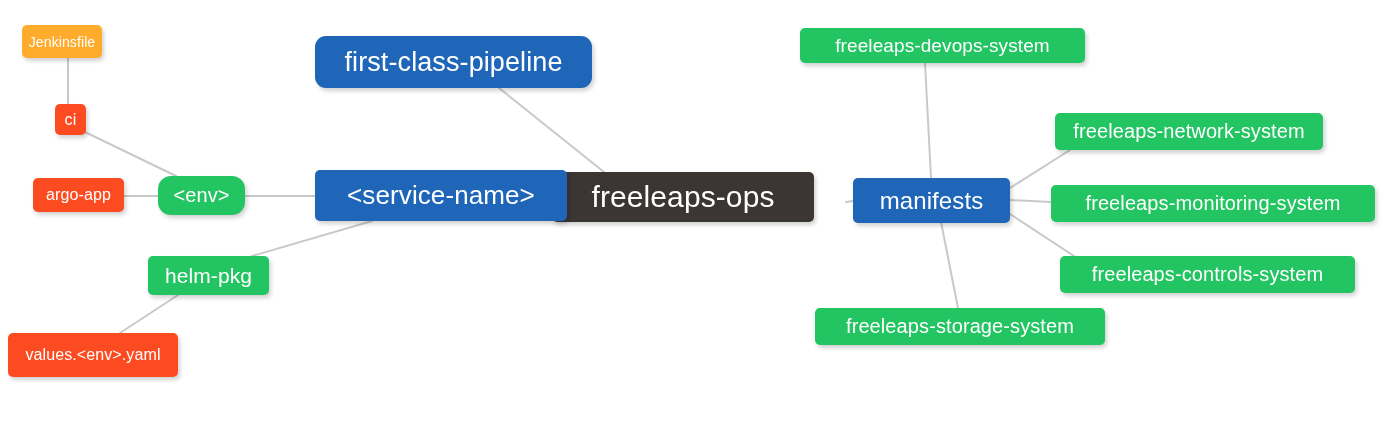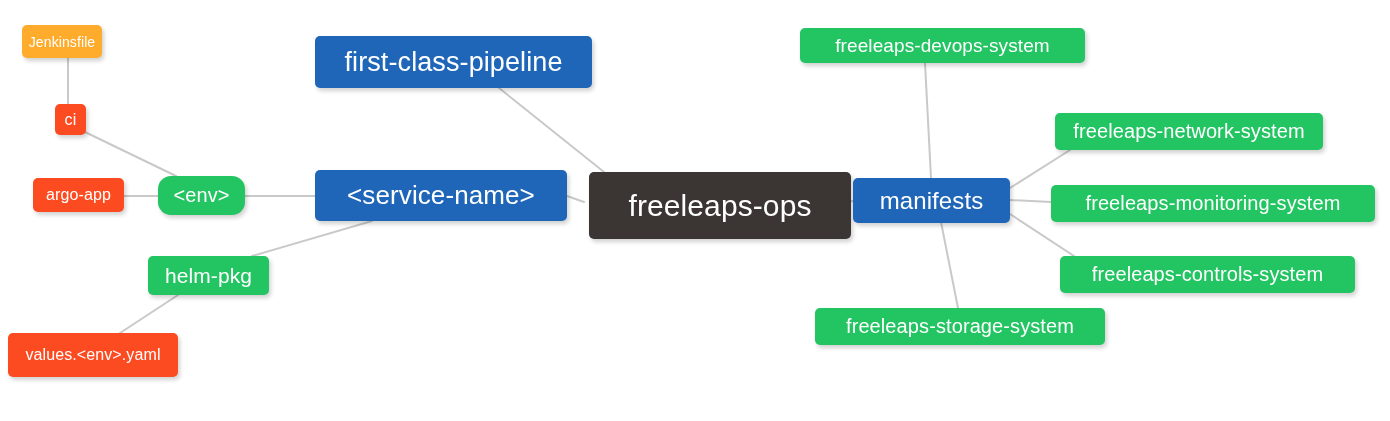--- a/index.html
+++ b/index.html
@@ -59,22 +59,22 @@
       <line x1="68" y1="104" x2="68" y2="58" stroke="#c9c9c9" stroke-width="2" stroke-linecap="round"></line>
       <line x1="372" y1="221" x2="252" y2="256" stroke="#c9c9c9" stroke-width="2" stroke-linecap="round"></line>
       <line x1="178" y1="295" x2="120" y2="333" stroke="#c9c9c9" stroke-width="2" stroke-linecap="round"></line>
       <line x1="931" y1="178" x2="925" y2="63" stroke="#c9c9c9" stroke-width="2" stroke-linecap="round"></line>
       <line x1="1010" y1="188" x2="1070" y2="150" stroke="#c9c9c9" stroke-width="2" stroke-linecap="round"></line>
       <line x1="1010" y1="200" x2="1051" y2="202" stroke="#c9c9c9" stroke-width="2" stroke-linecap="round"></line>
       <line x1="1010" y1="214" x2="1074" y2="256" stroke="#c9c9c9" stroke-width="2" stroke-linecap="round"></line>
       <line x1="941" y1="222" x2="958" y2="308" stroke="#c9c9c9" stroke-width="2" stroke-linecap="round"></line>
     </svg>
   <div id="node-layer">
-      <div class="node n-root" style="left: 589px; top: 172px; width: 262px; height: 67px; font-size: 30px;">freeleaps-ops</div>
-      <div class="node n-blue" style="left: 315px; top: 36px; width: 277px; height: 52px; font-size: 27px;">first-class-pipeline</div>
+      <div class="node n-root" style="left: 552px; top: 172px; width: 262px; height: 50px; font-size: 30px;">freeleaps-ops</div>
+      <div class="node n-blue" style="left: 315px; top: 36px; width: 277px; height: 52px; font-size: 27px; border-radius: 11px;">first-class-pipeline</div>
       <div class="node n-blue" style="left: 315px; top: 170px; width: 252px; height: 51px; font-size: 26px;">&lt;service-name&gt;</div>
       <div class="node n-blue" style="left: 853px; top: 178px; width: 157px; height: 45px; font-size: 24px;">manifests</div>
       <div class="node n-green" style="left: 158px; top: 176px; width: 87px; height: 39px; font-size: 20px; border-radius: 13px;">&lt;env&gt;</div>
       <div class="node n-green" style="left: 148px; top: 256px; width: 121px; height: 39px; font-size: 21px;">helm-pkg</div>
       <div class="node n-orange" style="left: 22px; top: 25px; width: 80px; height: 33px; font-size: 14px;">Jenkinsfile</div>
       <div class="node n-red" style="left: 55px; top: 104px; width: 31px; height: 31px; font-size: 16px;">ci</div>
       <div class="node n-red" style="left: 33px; top: 178px; width: 91px; height: 34px; font-size: 16px;">argo-app</div>
       <div class="node n-red" style="left: 8px; top: 333px; width: 170px; height: 44px; font-size: 16px;">values.&lt;env&gt;.yaml</div>
       <div class="node n-green" style="left: 800px; top: 28px; width: 285px; height: 35px; font-size: 19px;">freeleaps-devops-system</div>
       <div class="node n-green" style="left: 1055px; top: 113px; width: 268px; height: 37px; font-size: 20px;">freeleaps-network-system</div>

